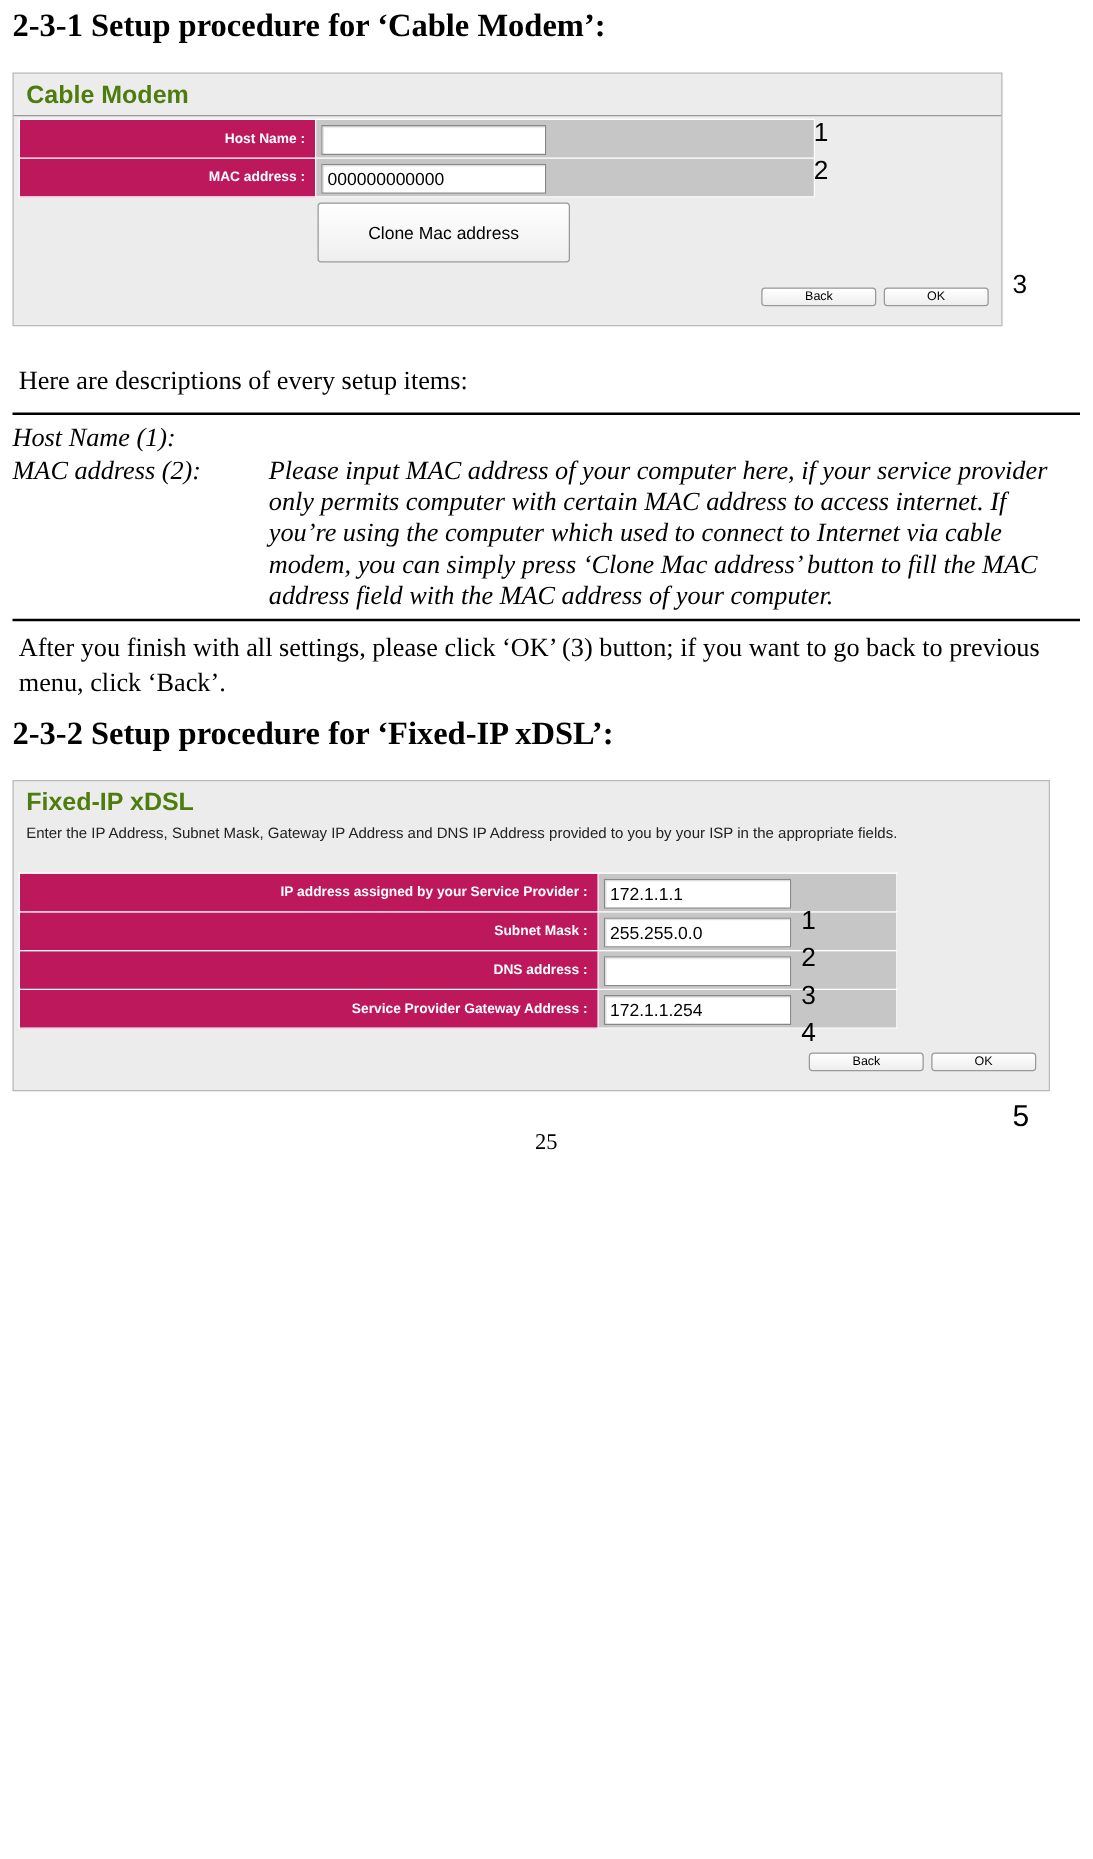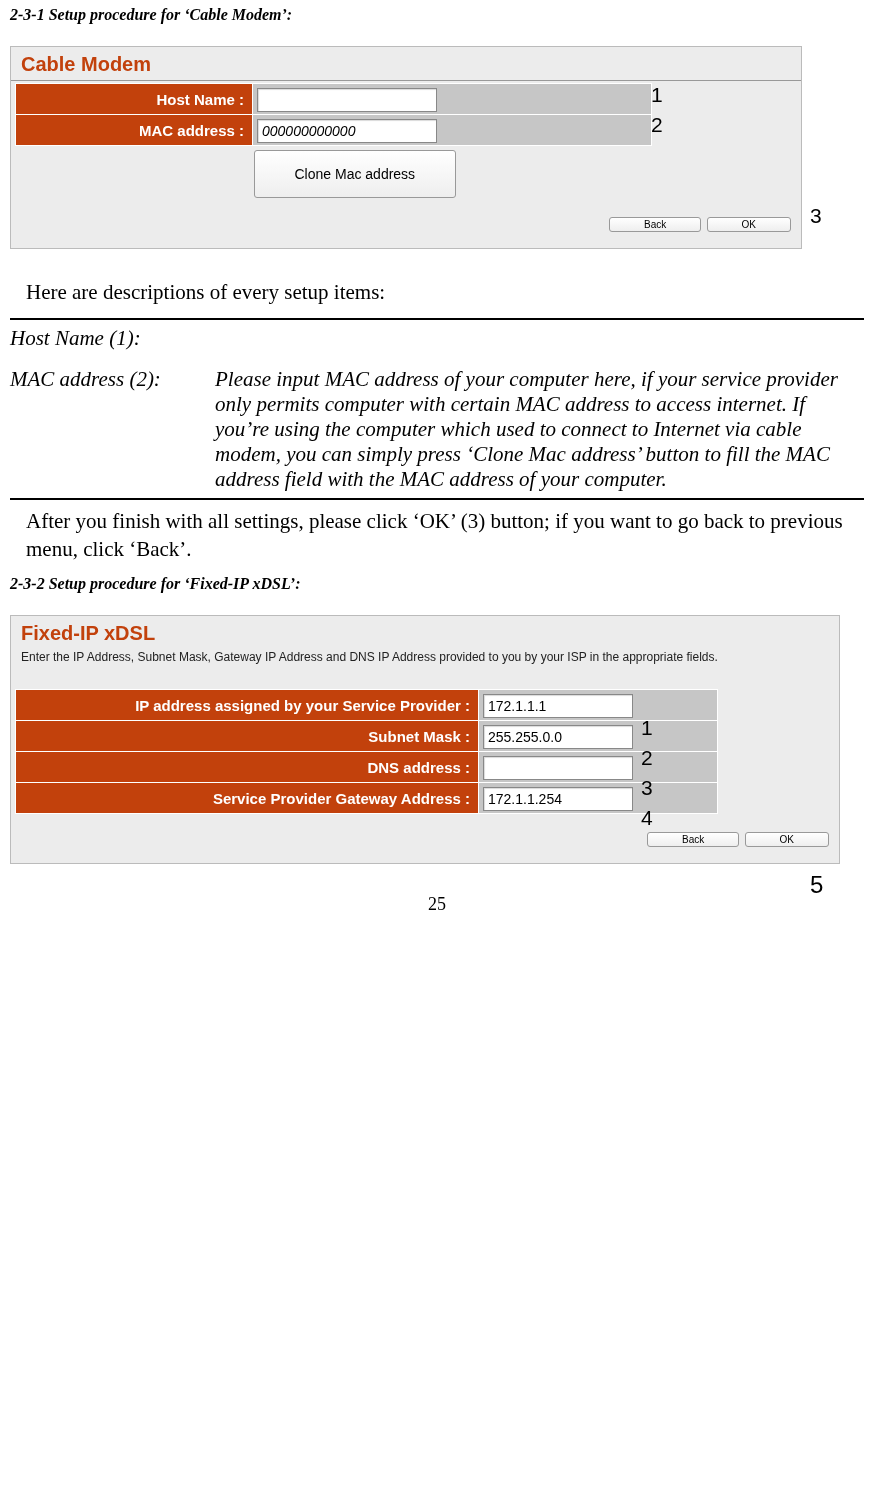--- a/index.html
+++ b/index.html
@@ -5,34 +5,33 @@
   body {
     font-family: "Times New Roman", Times, serif;
     font-size: 21px;
     margin: 0;
     padding: 0 10px;
     width: 854px;
     background: #fff;
     color: #000;
   }
   .heading {
-    font-style: italic;
     font-weight: bold;
-    font-size: 16px;
+    font-size: 26px;
     margin: 6px 0 22px 0;
   }
   .panel {
     background: #ececec;
     border: 1px solid #bbb;
     padding: 0 0 14px 0;
     position: relative;
     margin-bottom: 30px;
   }
   .panel-title {
-    color: #c2410c;
+    color: #4d7c0f;
     font-family: Arial, sans-serif;
     font-weight: bold;
     font-size: 20px;
     padding: 6px 10px 4px 10px;
   }
   .panel-sub {
     font-family: Arial, sans-serif;
     font-size: 12px;
     color: #222;
     padding: 0 10px 4px 10px;
@@ -41,25 +40,25 @@
   .panel hr.topline {
     border: none;
     border-top: 1px solid #999;
     margin: 0 0 2px 0;
   }
   .form-table {
     border-collapse: collapse;
     margin: 2px 0 0 4px;
   }
   .form-table td.label {
-    background: #c2410c;
+    background: #be185d;
     color: #fff;
     font-family: Arial, sans-serif;
     font-weight: bold;
-    font-size: 15px;
+    font-size: 11px;
     text-align: right;
     padding: 4px 8px 4px 18px;
     border: 1px solid #fff;
     white-space: nowrap;
   }
   .form-table td.field {
     background: #c6c6c6;
     padding: 2px 4px;
     border: 1px solid #fff;
   }
@@ -67,21 +66,21 @@
   .form-table.narrow td.label { min-width: 210px; }
   input.txt {
     font-family: Arial, sans-serif;
     font-size: 14px;
     border: 1px solid #888;
     box-shadow: inset 1px 1px 1px rgba(0,0,0,0.15);
     padding: 2px 4px;
     background: #fff;
     height: 18px;
   }
-  .txt.w1 { width: 170px; font-style: italic; }
+  .txt.w1 { width: 170px; }
   .txt.w2 { width: 140px; }
   .btn {
     font-family: Arial, sans-serif;
     font-size: 14px;
     background: linear-gradient(#fff,#eee);
     border: 1px solid #999;
     border-radius: 3px;
     padding: 1px 26px;
     cursor: pointer;
   }
@@ -101,28 +100,28 @@
     position: relative;
   }
   .annot-out {
     position: absolute;
     font-family: Arial, sans-serif;
     font-size: 21px;
   }
   .body-text {
     font-size: 21px;
     line-height: 1.3;
-    margin: 8px 0 12px 16px;
+    margin: 8px 0 12px 5px;
   }
   hr.rule {
     border: none;
     border-top: 2px solid #000;
     margin: 6px 0;
   }
-  .desc-row { display: flex; margin-bottom: 16px; }
+  .desc-row { display: flex; margin-bottom: 1px; }
   .desc-term {
     font-style: italic;
     width: 205px;
     flex: 0 0 205px;
   }
   .desc-def {
     font-style: italic;
     flex: 1;
   }
   .page-num {

